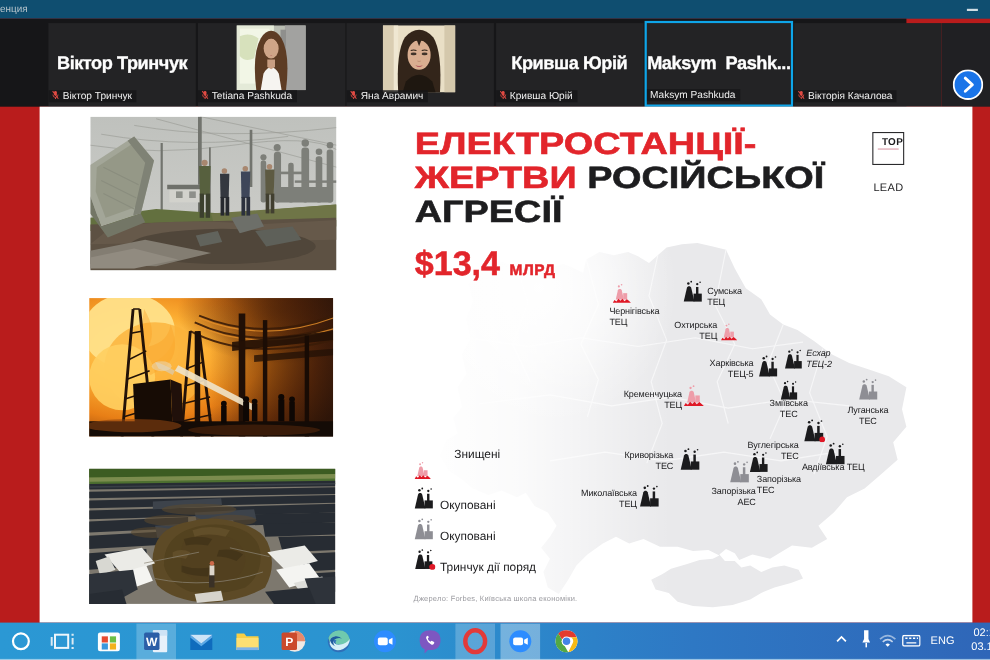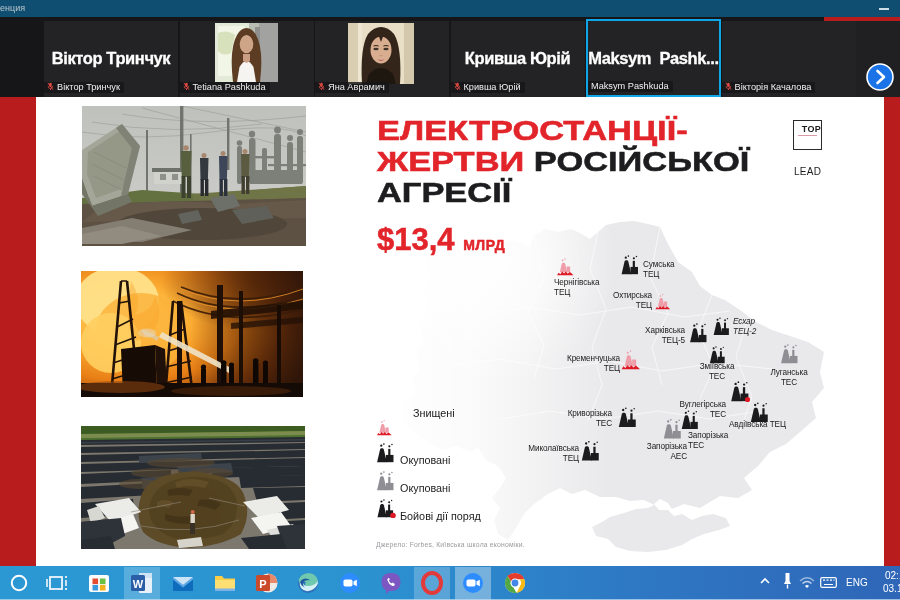--- a/index.html
+++ b/index.html
@@ -502,21 +502,21 @@
       </svg>
     <div class="leg" style="left:364px;top:357px;">Окуповані</div>
     <svg class="abs" style="left:339px;top:373px;color:#8e8e94;" width="20" height="21">
         <use href="#facB" width="20" height="21" fill="currentColor"></use>
       </svg>
     <div class="leg" style="left:364px;top:385px;">Окуповані</div>
     <svg class="abs" style="left:338px;top:401px;color:#1b1b1d;" width="22" height="20">
         <use href="#facB" width="22" height="20" fill="currentColor"></use>
         <circle cx="19" cy="17.5" r="2.8" fill="#df1826"></circle>
       </svg>
-    <div class="leg" style="left:364px;top:413px;">Бойові дії поряд</div>
+    <div class="leg" style="left:364px;top:413px;">Тринчук дії поряд</div>
     <div id="src" class="abs">Джерело: Forbes, Київська школа економіки.</div>
   </div>
 
   <div id="taskbar" class="abs">
     <div class="hl" style="left:124px;"></div>
     <div class="hl" style="left:414px;"></div>
     <div class="hl hl2" style="left:455px;"></div>
 
     <svg class="tbi" style="left:7px;" viewBox="0 0 24 24">
         <circle cx="12" cy="12" r="7.2" fill="none" stroke="#ffffff" stroke-width="2"></circle>

